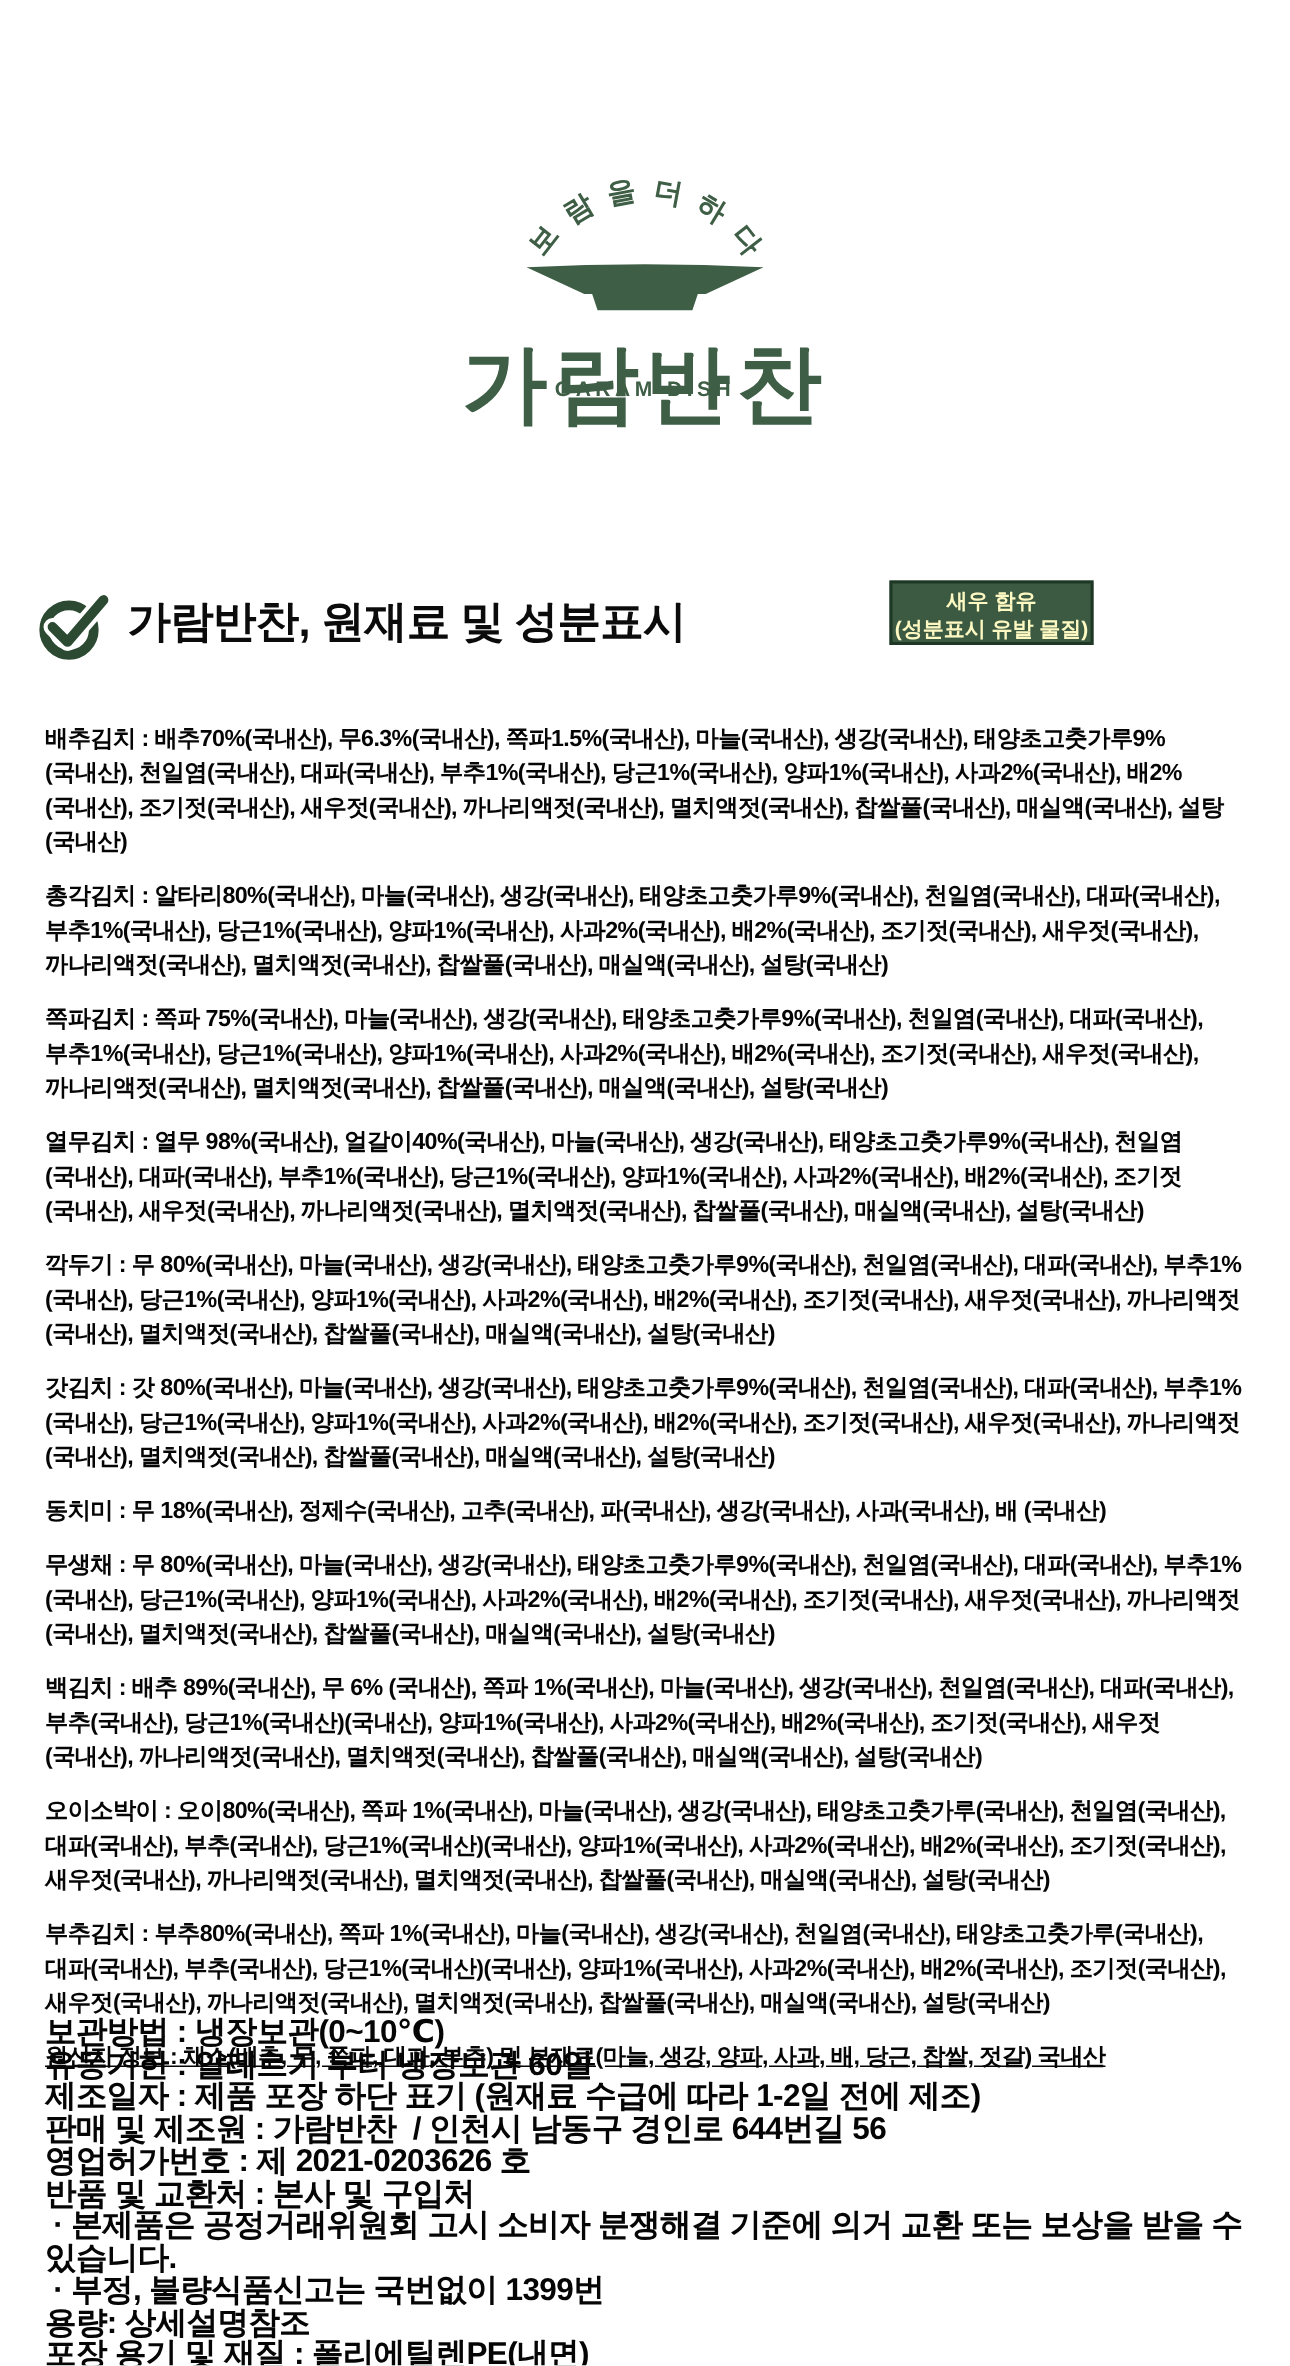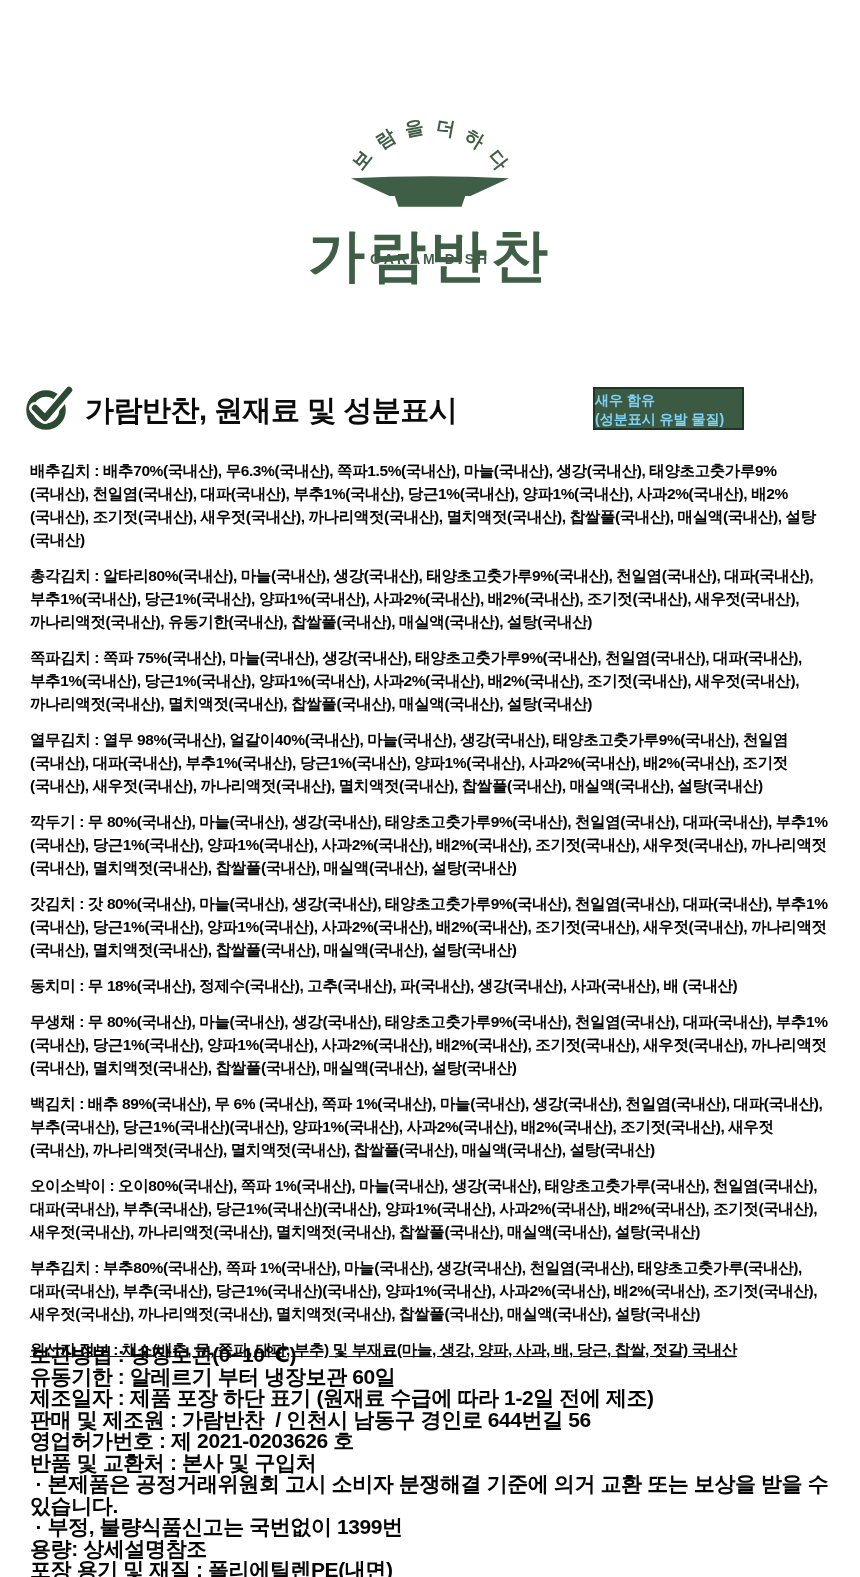--- a/index.html
+++ b/index.html
@@ -76,54 +76,54 @@
     text-align: center;
     font-size: 14px;
     font-weight: 700;
     letter-spacing: 3px;
     color: var(--brand-green);
   }
 
   
   .section-header {
     position: absolute;
-    top: 385px;
+    top: 395px;
     left: 25px;
     display: flex;
-    align-items: flex-end;
+    align-items: flex-start;
   }
   .check-icon { width: 48px; height: 46px; color: #2b4a31; flex: 0 0 auto; }
   .section-title {
     margin-left: 12px;
     font-size: 29px;
     font-weight: 800;
     letter-spacing: -0.5px;
     color: #0b0b0b;
     white-space: nowrap;
   }
   .allergy-badge {
     position: absolute;
     top: 387px;
     left: 593px;
-    width: 151px;
+    width: 136px;
     height: 43px;
     background: var(--badge-bg);
     border: 2px solid var(--badge-border);
-    color: #7dd3fc;
-    text-align: left;
+    color: #fef9c3;
+    text-align: center;
     font-size: 14px;
     font-weight: 700;
     line-height: 18.5px;
     padding-top: 2px;
   }
 
   
   .ingredients {
     position: absolute;
-    top: 459px;
+    top: 481px;
     left: 30px;
     width: 800px;
   }
   .ingredients p {
     font-size: 15.5px;
     font-weight: 700;
     line-height: 23px;
     letter-spacing: -0.4px;
     color: #050505;
     margin-bottom: 13px;
@@ -178,21 +178,21 @@
     <h1 class="section-title">가람반찬, 원재료 및 성분표시</h1>
   </div>
 
   <div class="allergy-badge">
     <div>새우 함유</div>
     <div>(성분표시 유발 물질)</div>
   </div>
 
   <div class="ingredients">
     <p>배추김치 : 배추70%(국내산), 무6.3%(국내산), 쪽파1.5%(국내산), 마늘(국내산), 생강(국내산), 태양초고춧가루9%(국내산), 천일염(국내산), 대파(국내산), 부추1%(국내산), 당근1%(국내산), 양파1%(국내산), 사과2%(국내산), 배2%(국내산), 조기젓(국내산), 새우젓(국내산), 까나리액젓(국내산), 멸치액젓(국내산), 찹쌀풀(국내산), 매실액(국내산), 설탕(국내산)</p>
-    <p>총각김치 : 알타리80%(국내산), 마늘(국내산), 생강(국내산), 태양초고춧가루9%(국내산), 천일염(국내산), 대파(국내산), 부추1%(국내산), 당근1%(국내산), 양파1%(국내산), 사과2%(국내산), 배2%(국내산), 조기젓(국내산), 새우젓(국내산), 까나리액젓(국내산), 유동기한(국내산), 찹쌀풀(국내산), 매실액(국내산), 설탕(국내산)</p>
+    <p>총각김치 : 알타리80%(국내산), 마늘(국내산), 생강(국내산), 태양초고춧가루9%(국내산), 천일염(국내산), 대파(국내산), 부추1%(국내산), 당근1%(국내산), 양파1%(국내산), 사과2%(국내산), 배2%(국내산), 조기젓(국내산), 새우젓(국내산), 까나리액젓(국내산), 멸치액젓(국내산), 찹쌀풀(국내산), 매실액(국내산), 설탕(국내산)</p>
     <p>쪽파김치 : 쪽파 75%(국내산), 마늘(국내산), 생강(국내산), 태양초고춧가루9%(국내산), 천일염(국내산), 대파(국내산), 부추1%(국내산), 당근1%(국내산), 양파1%(국내산), 사과2%(국내산), 배2%(국내산), 조기젓(국내산), 새우젓(국내산), 까나리액젓(국내산), 멸치액젓(국내산), 찹쌀풀(국내산), 매실액(국내산), 설탕(국내산)</p>
     <p>열무김치 : 열무 98%(국내산), 얼갈이40%(국내산), 마늘(국내산), 생강(국내산), 태양초고춧가루9%(국내산), 천일염(국내산), 대파(국내산), 부추1%(국내산), 당근1%(국내산), 양파1%(국내산), 사과2%(국내산), 배2%(국내산), 조기젓(국내산), 새우젓(국내산), 까나리액젓(국내산), 멸치액젓(국내산), 찹쌀풀(국내산), 매실액(국내산), 설탕(국내산)</p>
     <p>깍두기 : 무 80%(국내산), 마늘(국내산), 생강(국내산), 태양초고춧가루9%(국내산), 천일염(국내산), 대파(국내산), 부추1%(국내산), 당근1%(국내산), 양파1%(국내산), 사과2%(국내산), 배2%(국내산), 조기젓(국내산), 새우젓(국내산), 까나리액젓(국내산), 멸치액젓(국내산), 찹쌀풀(국내산), 매실액(국내산), 설탕(국내산)</p>
     <p>갓김치 : 갓 80%(국내산), 마늘(국내산), 생강(국내산), 태양초고춧가루9%(국내산), 천일염(국내산), 대파(국내산), 부추1%(국내산), 당근1%(국내산), 양파1%(국내산), 사과2%(국내산), 배2%(국내산), 조기젓(국내산), 새우젓(국내산), 까나리액젓(국내산), 멸치액젓(국내산), 찹쌀풀(국내산), 매실액(국내산), 설탕(국내산)</p>
     <p>동치미 : 무 18%(국내산), 정제수(국내산), 고추(국내산), 파(국내산), 생강(국내산), 사과(국내산), 배 (국내산)</p>
     <p>무생채 : 무 80%(국내산), 마늘(국내산), 생강(국내산), 태양초고춧가루9%(국내산), 천일염(국내산), 대파(국내산), 부추1%(국내산), 당근1%(국내산), 양파1%(국내산), 사과2%(국내산), 배2%(국내산), 조기젓(국내산), 새우젓(국내산), 까나리액젓(국내산), 멸치액젓(국내산), 찹쌀풀(국내산), 매실액(국내산), 설탕(국내산)</p>
     <p>백김치 : 배추 89%(국내산), 무 6% (국내산), 쪽파 1%(국내산), 마늘(국내산), 생강(국내산), 천일염(국내산), 대파(국내산), 부추(국내산), 당근1%(국내산)(국내산), 양파1%(국내산), 사과2%(국내산), 배2%(국내산), 조기젓(국내산), 새우젓(국내산), 까나리액젓(국내산), 멸치액젓(국내산), 찹쌀풀(국내산), 매실액(국내산), 설탕(국내산)</p>
     <p>오이소박이 : 오이80%(국내산), 쪽파 1%(국내산), 마늘(국내산), 생강(국내산), 태양초고춧가루(국내산), 천일염(국내산), 대파(국내산), 부추(국내산), 당근1%(국내산)(국내산), 양파1%(국내산), 사과2%(국내산), 배2%(국내산), 조기젓(국내산), 새우젓(국내산), 까나리액젓(국내산), 멸치액젓(국내산), 찹쌀풀(국내산), 매실액(국내산), 설탕(국내산)</p>
     <p>부추김치 : 부추80%(국내산),  쪽파 1%(국내산), 마늘(국내산), 생강(국내산), 천일염(국내산), 태양초고춧가루(국내산), 대파(국내산), 부추(국내산), 당근1%(국내산)(국내산), 양파1%(국내산), 사과2%(국내산), 배2%(국내산), 조기젓(국내산), 새우젓(국내산), 까나리액젓(국내산), 멸치액젓(국내산), 찹쌀풀(국내산), 매실액(국내산), 설탕(국내산)</p>
     <p class="origin">원산지 정보 : 채소(배추, 무, 쪽파, 대파, 부추) 및 부재료(마늘, 생강, 양파, 사과, 배, 당근, 찹쌀, 젓갈) 국내산</p>

